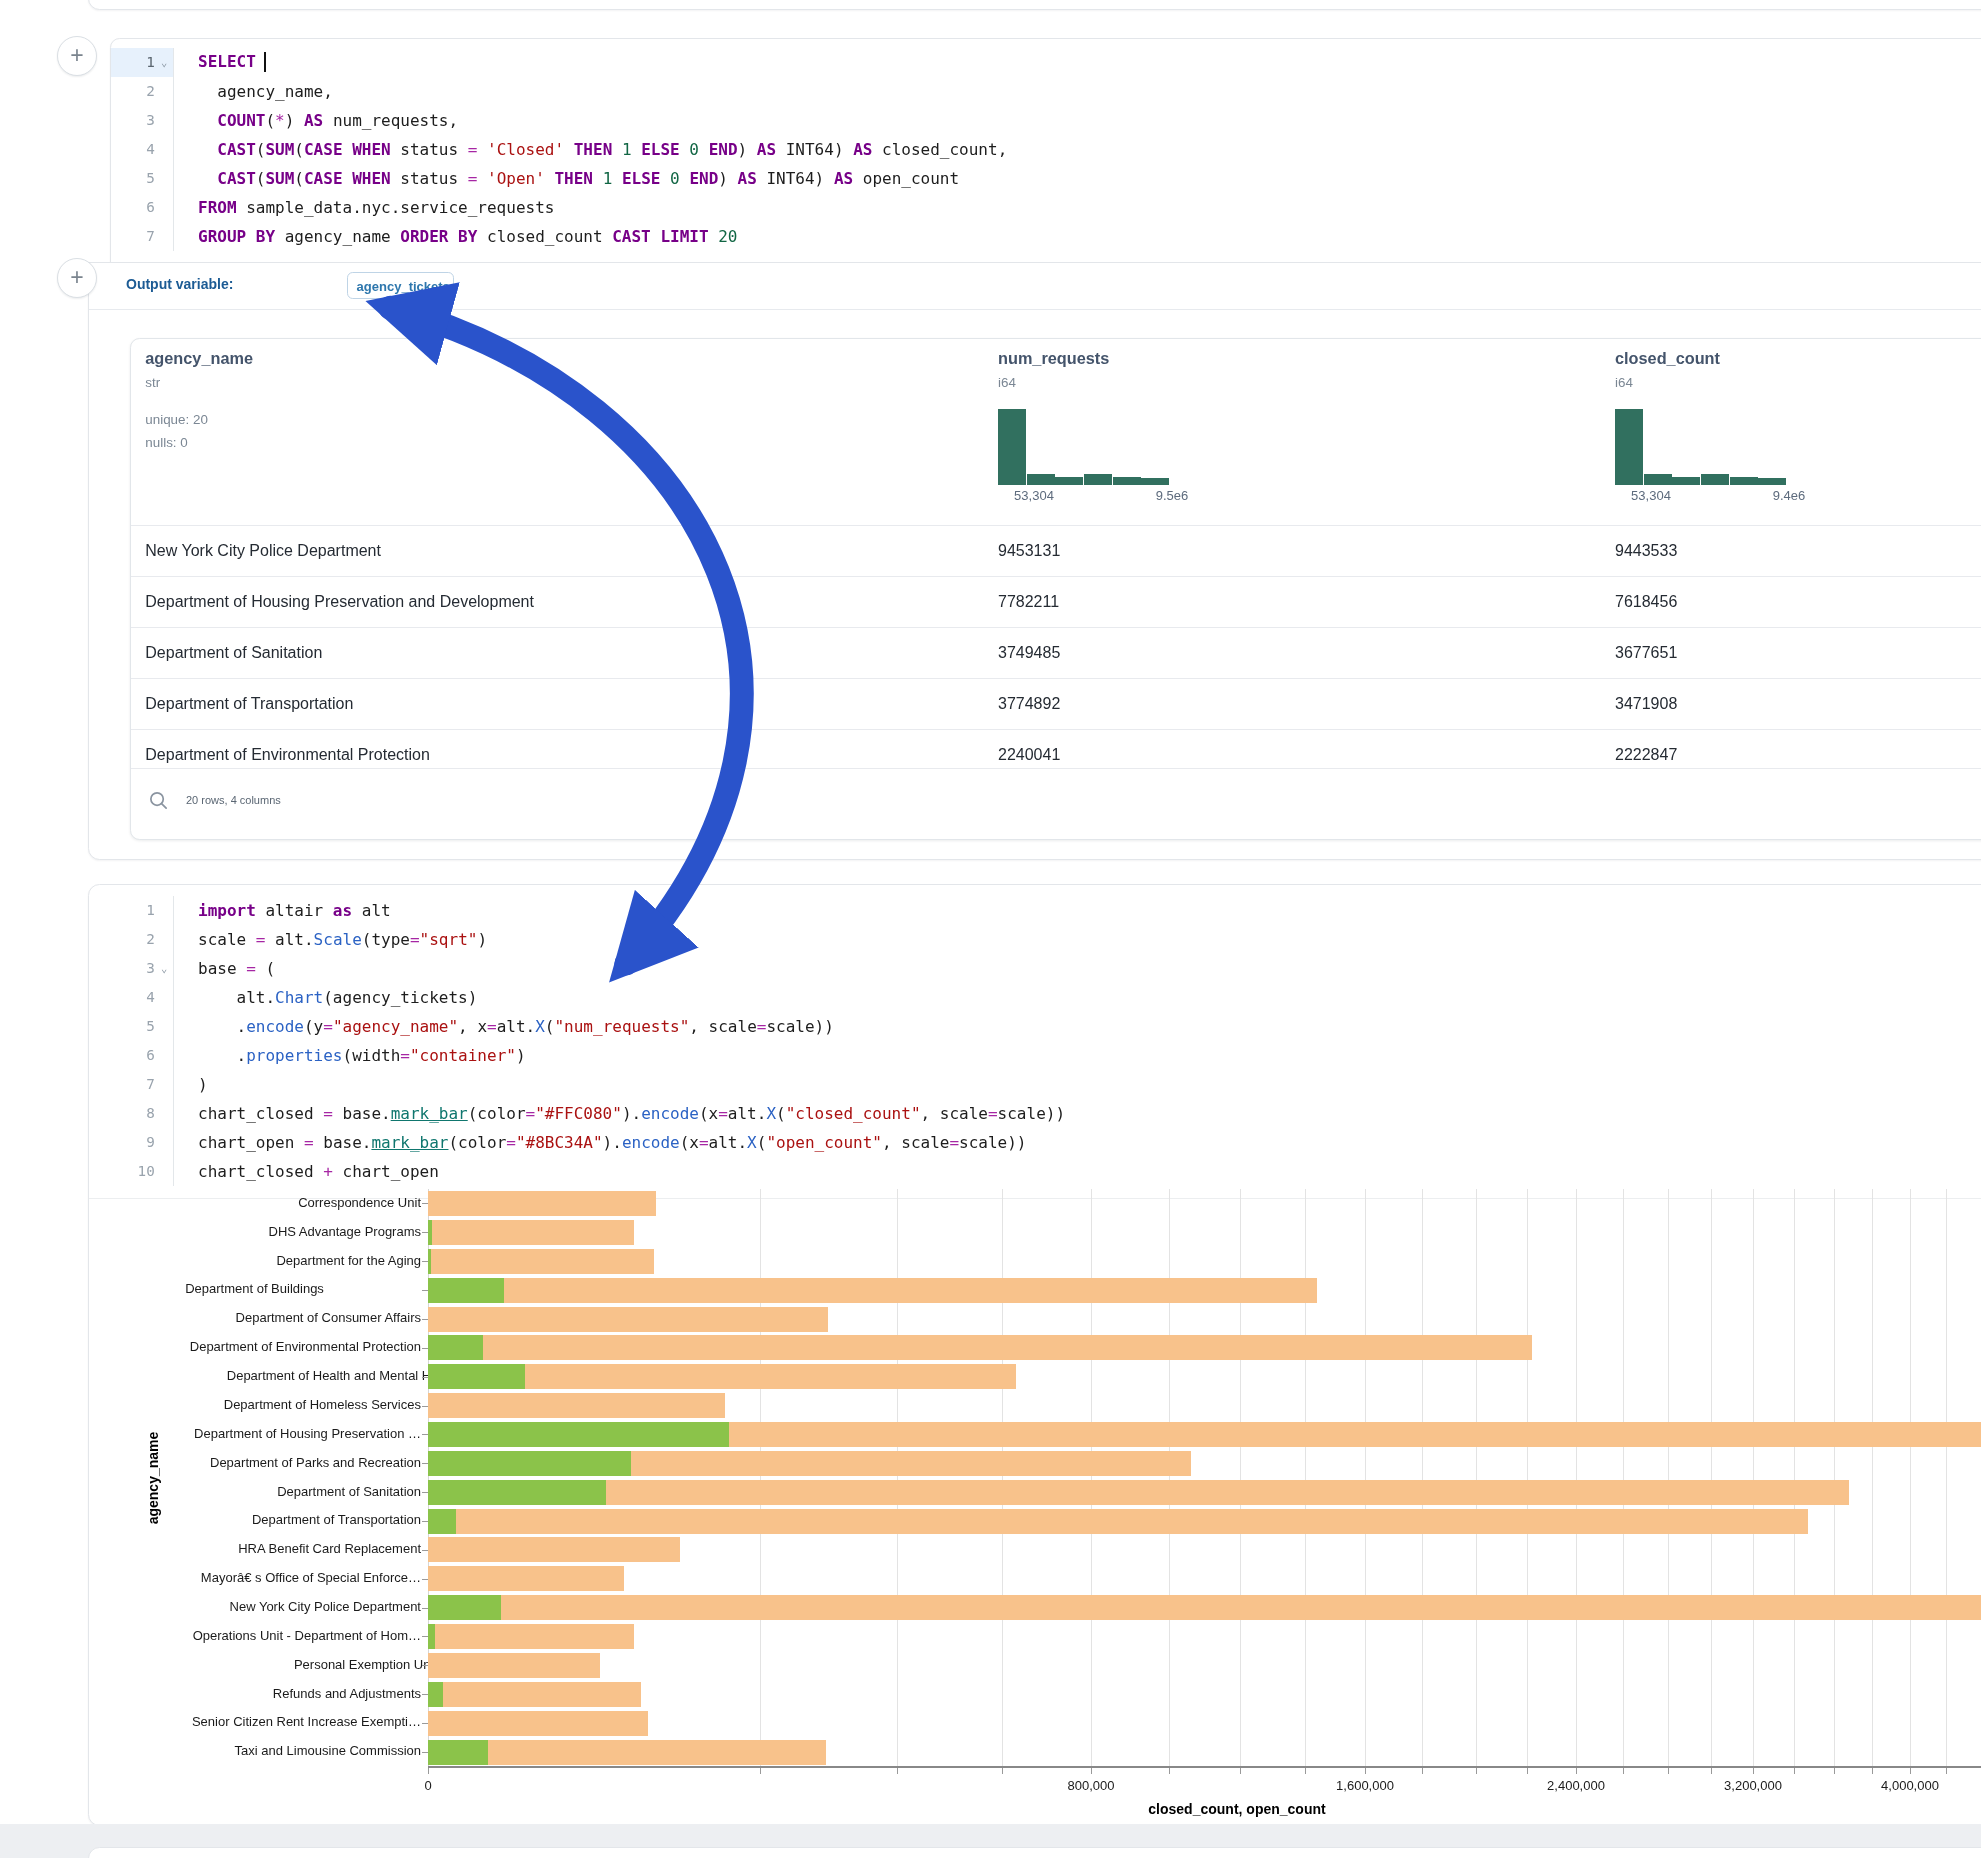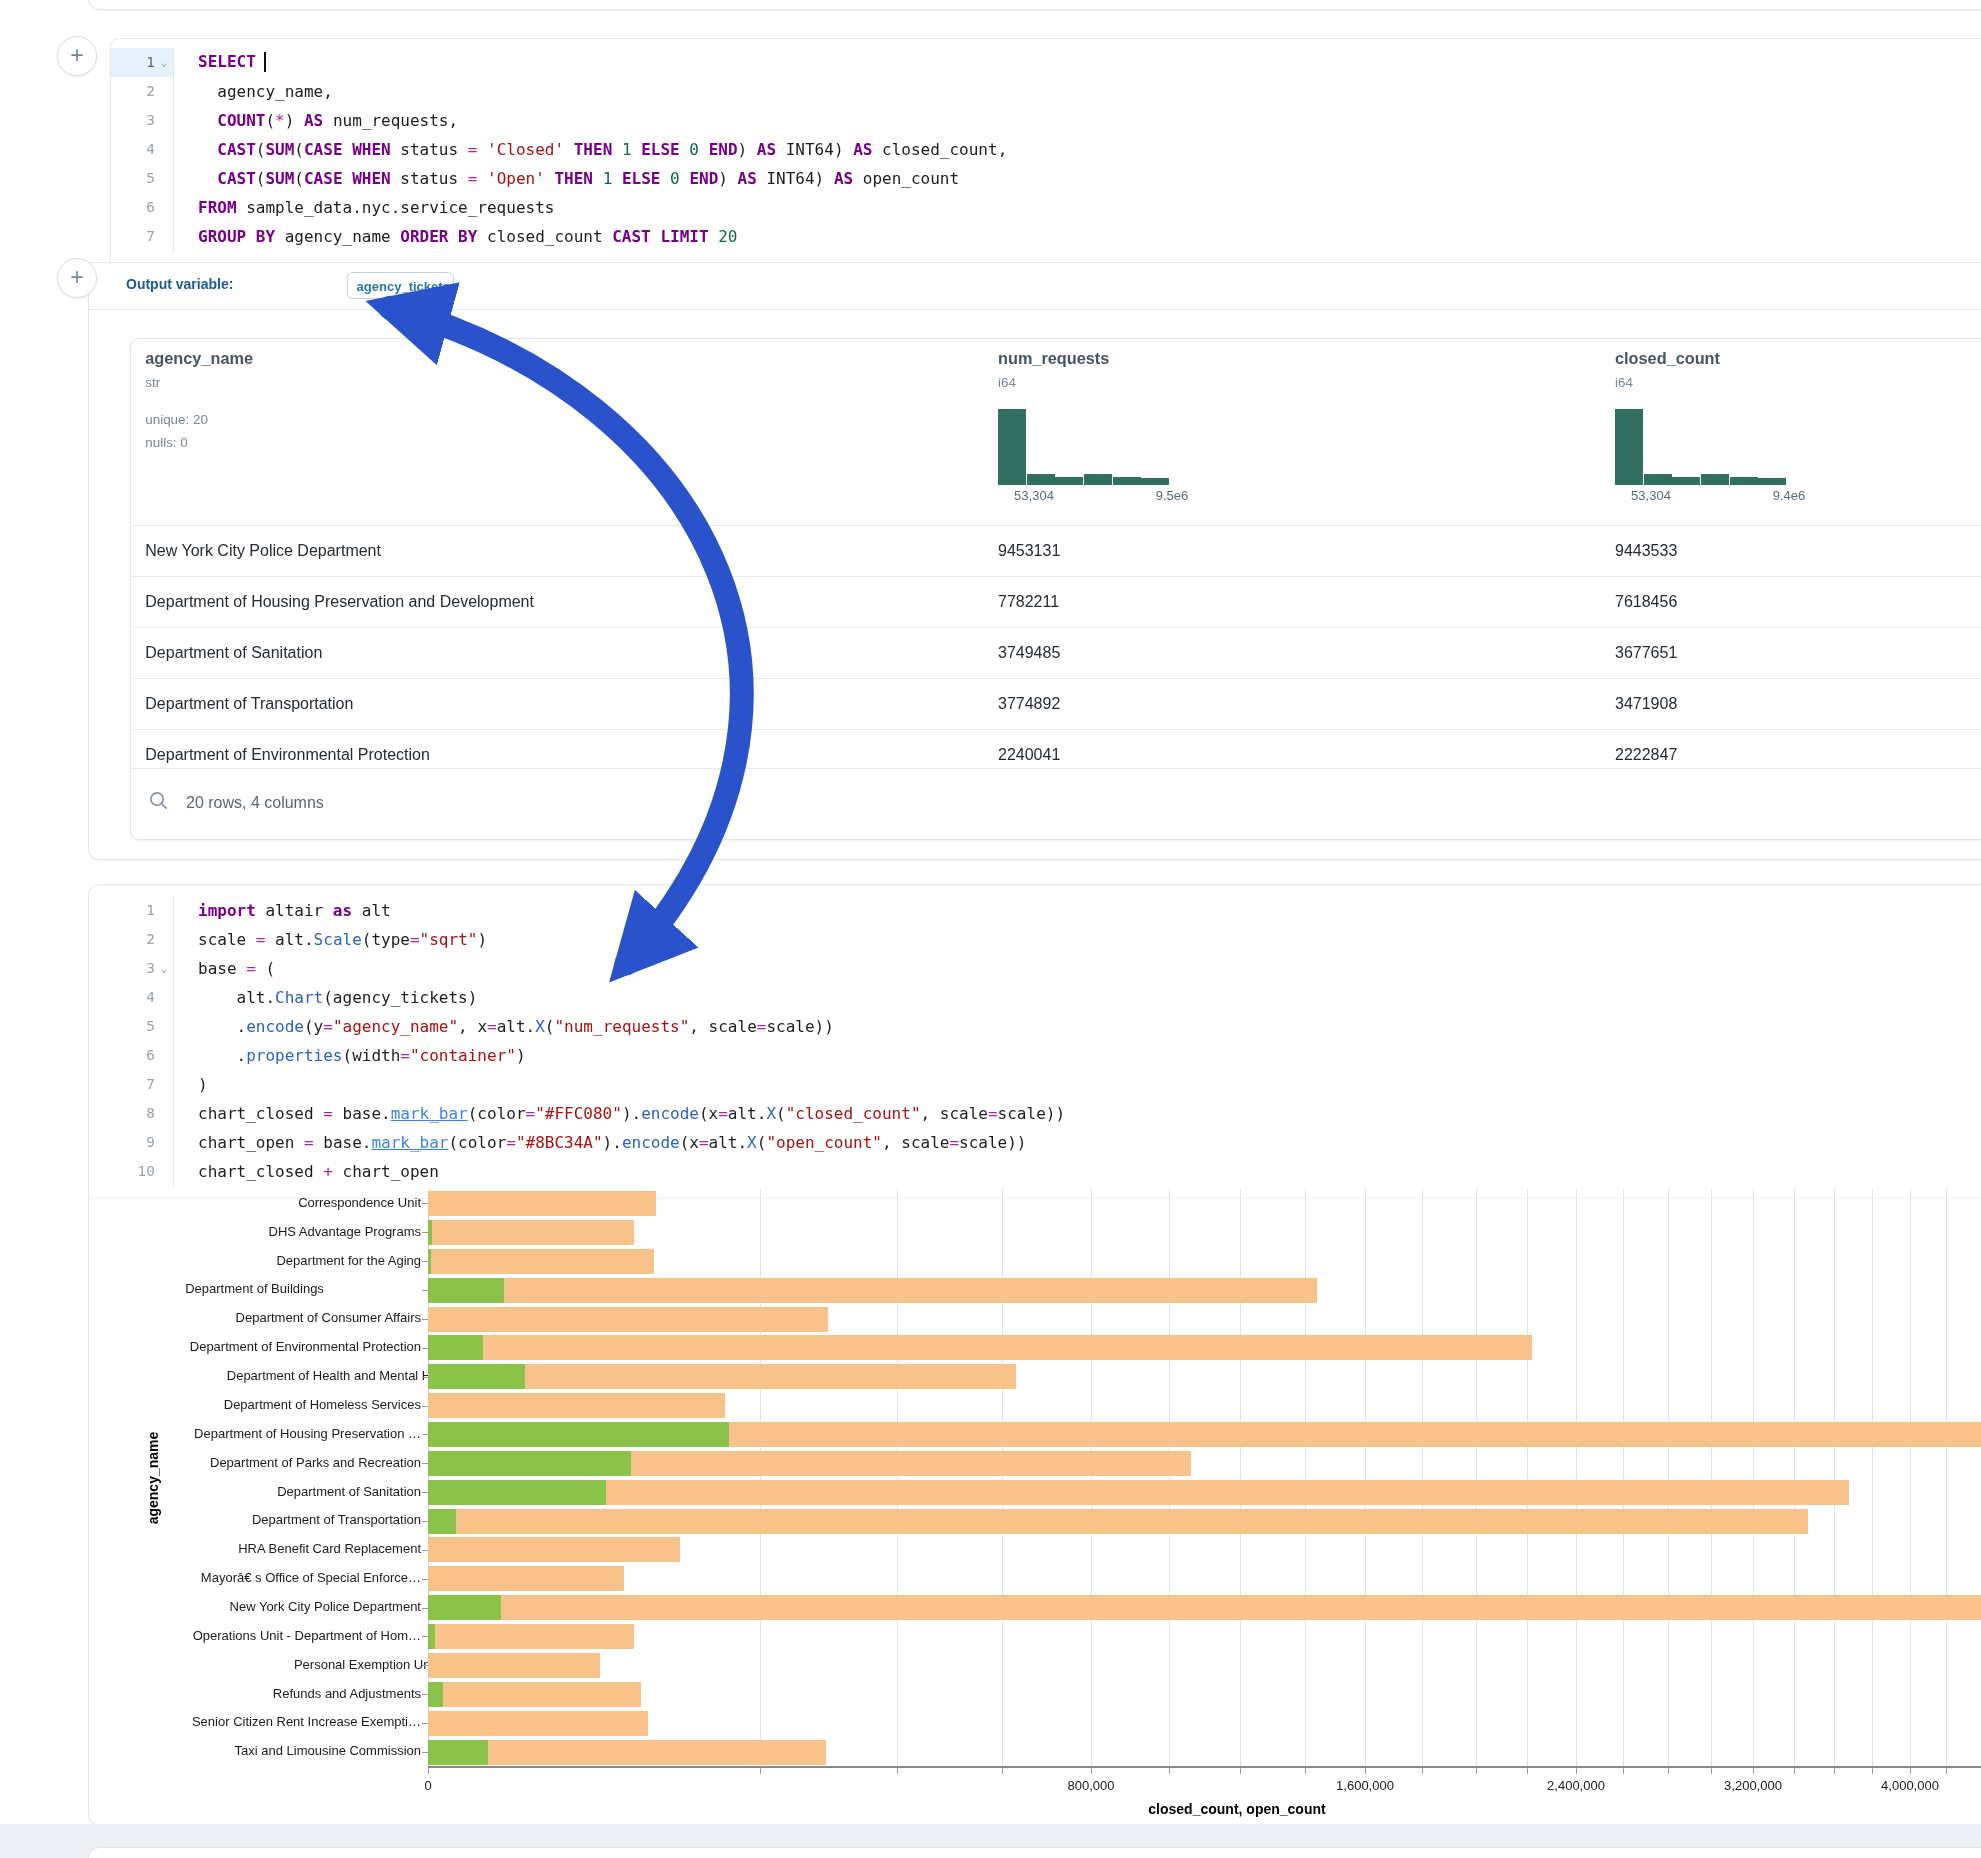--- a/index.html
+++ b/index.html
@@ -23,21 +23,21 @@
   .gut{width:63px;flex:0 0 63px;text-align:right;padding-right:5.7px;color:#99a3ad;font-size:14.3px;
        border-right:1px solid #e3e7ea;height:100%;display:flex;align-items:center;justify-content:flex-end;box-sizing:border-box;}
   .gut.act{background:#e7f1fc;color:#5b6670;}
   .chev{font-size:10.5px;color:#8b97a3;margin-left:2.9px;width:9.6px;}
   .nochev{width:9.6px;margin-left:2.9px;}
   .codeln{padding-left:24px;white-space:pre;color:#1d1d1d;}
   .tk-kw{color:#770088;font-weight:bold;}
   .tk-num{color:#116644;}
   .tk-str{color:#aa1111;}
   .tk-fn{color:#2b62c4;}
-  .tk-fnu{color:#3b82f6;text-decoration:underline;}
+  .tk-fnu{color:#0f766e;text-decoration:underline;}
   .tk-op{color:#a626a4;}
   .caret{display:inline-block;width:1.9px;height:20px;background:#111;vertical-align:middle;margin-left:8.6px;}
   
   .outvar-row{position:absolute;left:0;top:0;width:100%;height:46px;border-bottom:1px solid #e7eaee;}
   .outvar-label{position:absolute;left:37px;top:13.4px;font-size:14px;font-weight:bold;color:#1c5b94;}
   .outvar-pill{position:absolute;left:258px;top:8.6px;width:107px;height:27px;border:1px solid #bfd4e6;border-radius:5.7px;
                background:#fff;color:#2e77ad;font-size:13px;font-weight:bold;line-height:27px;padding-left:8.6px;
                overflow:hidden;white-space:nowrap;box-sizing:border-box;cursor:text;}
   
   .table-card{position:absolute;left:41px;top:75px;width:1907px;height:500px;background:#fff;border:1px solid #e2e6ea;
@@ -46,21 +46,21 @@
   .th-type{position:absolute;top:36px;font-size:13.4px;color:#7b8794;}
   .th-stat{position:absolute;font-size:13.4px;color:#7b8794;}
   .hist{position:absolute;top:70px;width:174px;height:76px;}
   .hist .hb{position:absolute;bottom:0;width:28px;background:#31705f;}
   .hist-lab{position:absolute;top:149px;width:229px;height:17px;font-size:13px;color:#5d6b7d;}
   .hist-lab span{position:absolute;transform:translateX(-50%);white-space:nowrap;}
   .tbl-rows{position:absolute;left:0;top:186px;width:100%;}
   .trow{position:relative;height:50px;border-top:1px solid #e8eaee;font-size:16px;color:#252b33;}
   .trow .cell{position:absolute;top:50%;transform:translateY(-50%);white-space:nowrap;}
   .tbl-footer{position:absolute;left:0;top:429px;width:100%;height:70px;border-top:1px solid #e8eaee;}
-  .tbl-footer .ftxt{position:absolute;left:55px;top:25px;font-size:16px;color:#5a6673;}
+  .tbl-footer .ftxt{position:absolute;left:55px;top:25px;font-size:11px;color:#5a6673;}
   .tbl-footer svg{position:absolute;left:17px;top:21px;}
   .py-divider{position:absolute;left:0;top:313px;width:100%;height:1px;background:#eceef0;}
   
   #chart{position:absolute;left:0;top:0;width:1982px;height:1858px;pointer-events:none;}
   .ylab{position:absolute;left:88px;width:333px;text-align:right;font-size:13px;color:#1b1b1b;white-space:nowrap;}
   .ytick{position:absolute;width:5.7px;height:1.4px;background:#9a9a9a;}
   .gridline{position:absolute;width:1px;background:#e3e3e3;}
   .bar{position:absolute;height:25px;}
   .xdomain{position:absolute;height:1.9px;background:#888;}
   .xtick{position:absolute;width:1px;height:5.7px;background:#9a9a9a;}

